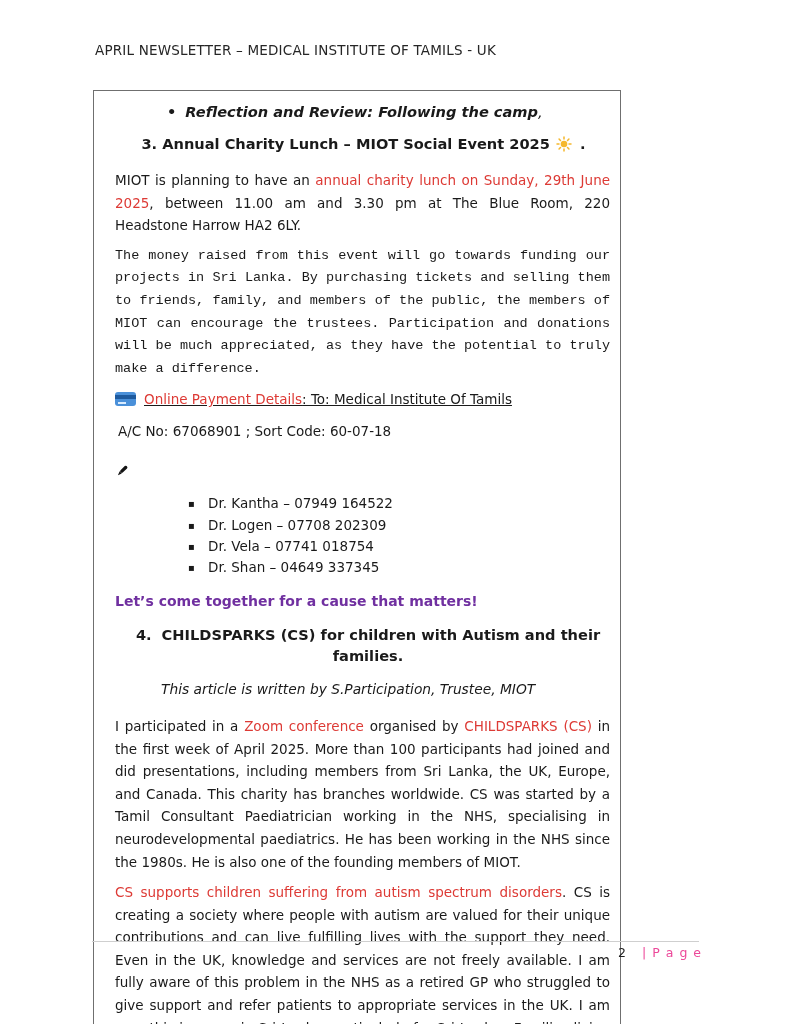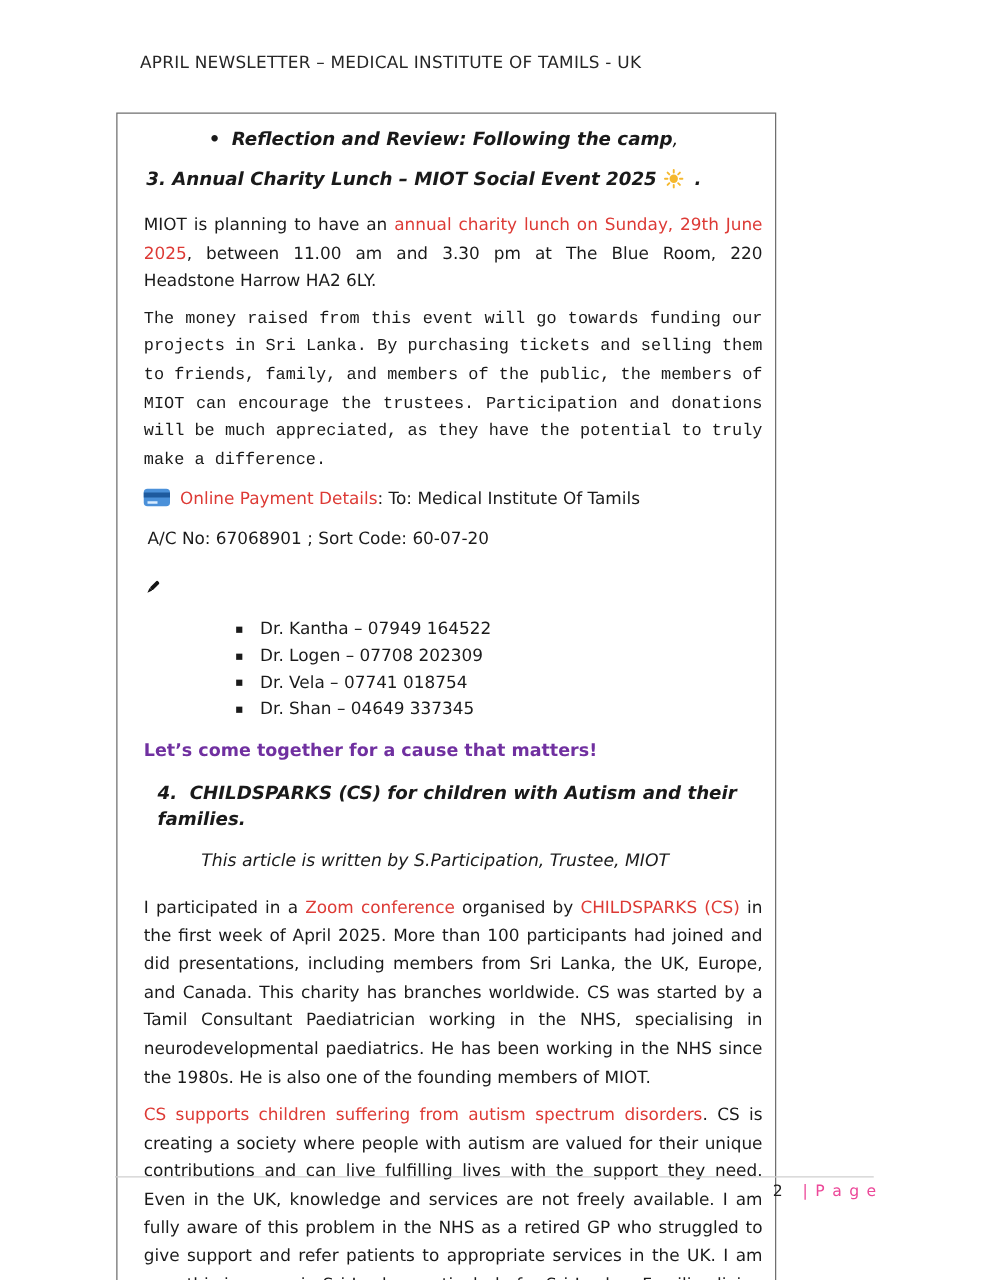--- a/index.html
+++ b/index.html
@@ -9,44 +9,44 @@
     --sun:#f5b82e;
   }
   *{box-sizing:border-box;}
   html,body{margin:0;padding:0;}
   body{
     width:791px;height:1024px;position:relative;background:#ffffff;
     font-family:"DejaVu Sans","Liberation Sans",sans-serif;
     color:var(--ink);overflow:hidden;
   }
   .page-header{
-    position:absolute;left:112px;top:42px;
+    position:absolute;left:95px;top:42px;
     font-size:13.5px;letter-spacing:.2px;color:#262626;white-space:nowrap;
   }
   .content-box{
     position:absolute;left:93px;top:90px;width:528px;min-height:798px;
     border:1.6px solid #6f6f6f;
     padding:8px 10px 10px 21px;
   }
   .content-box p{margin:0;font-size:13.5px;line-height:22.6px;text-align:justify;}
   .bullet-heading{
     margin:2px 0 0 52px !important;
     font-weight:bold;font-style:italic;font-size:14.6px !important;
     text-align:left !important;line-height:21px !important;
   }
   .bullet-heading .dot{margin-right:9px;font-style:normal;}
   .we-review{margin-top:8px !important;}
   .sec-heading{
-    margin:0;font-size:14.6px;font-weight:bold;line-height:21px;text-align:left;font-style:italic;
+    margin:0;font-size:14.6px;font-weight:bold;line-height:21px;text-align:center;
   }
   .sec3{margin:11px 0 0 2px;}
   .sun-icon{display:inline-block;vertical-align:-3px;margin:0 3px 0 6px;}
   .intro{margin-top:12px !important;}
   .money{margin-top:8px !important;font-family:Liberation Mono, monospace;}
-  .payment-line{margin-top:8px !important;text-align:left !important;}
+  .payment-line{margin-top:8px !important;text-align:left !important;text-decoration:underline;}
   .card-icon{
     display:inline-block;width:21px;height:14px;background:#4a90d9;border-radius:3px;
     position:relative;vertical-align:-2px;margin-right:8px;
   }
   .card-icon::before{
     content:"";position:absolute;left:0;right:0;top:3px;height:3.5px;background:#1e5a9e;
   }
   .card-icon::after{
     content:"";position:absolute;left:3px;bottom:2.5px;width:8px;height:2px;background:#d9ecff;
   }
@@ -105,21 +105,21 @@
             <line x1="17.3" y1="6.7" x2="19.4" y2="4.6"></line>
           </g>
         </svg></span><span> .</span></h3>
 
   <p class="intro"><span>MIOT is planning to have an </span><span class="red">annual charity lunch on Sunday, 29th June 2025</span><span>, between 11.00 am and 3.30 pm at The Blue Room, 220 Headstone Harrow HA2 6LY.</span></p>
 
   <p class="money">The money raised from this event will go towards funding our projects in Sri Lanka. By purchasing tickets and selling them to friends, family, and members of the public, the members of MIOT can encourage the trustees. Participation and donations will be much appreciated, as they have the potential to truly make a difference.</p>
 
   <p class="payment-line"><span class="card-icon"></span><span class="red">Online Payment Details</span><span>: To: Medical Institute Of Tamils</span></p>
 
-  <p class="account-line">A/C No: 67068901 ; Sort Code: 60-07-20</p>
+  <p class="account-line">A/C No: 67068901 ; Sort Code: 60-07-18</p>
 
   <p class="tickets-line"><span class="pen-icon"><svg width="15" height="15" viewBox="0 0 16 16">
           <g transform="rotate(45 8 8)">
             <rect x="6.4" y="1.6" width="3.4" height="9.2" rx="1.4" fill="#141414"></rect>
             <path d="M8.1 15 L6.5 10.8 h3.2 Z" fill="#141414"></path>
           </g>
         </svg></span></p>
 
   <ul class="contacts">
     <li><span class="sq">▪</span><span>Dr. Kantha – 07949 164522</span></li>

